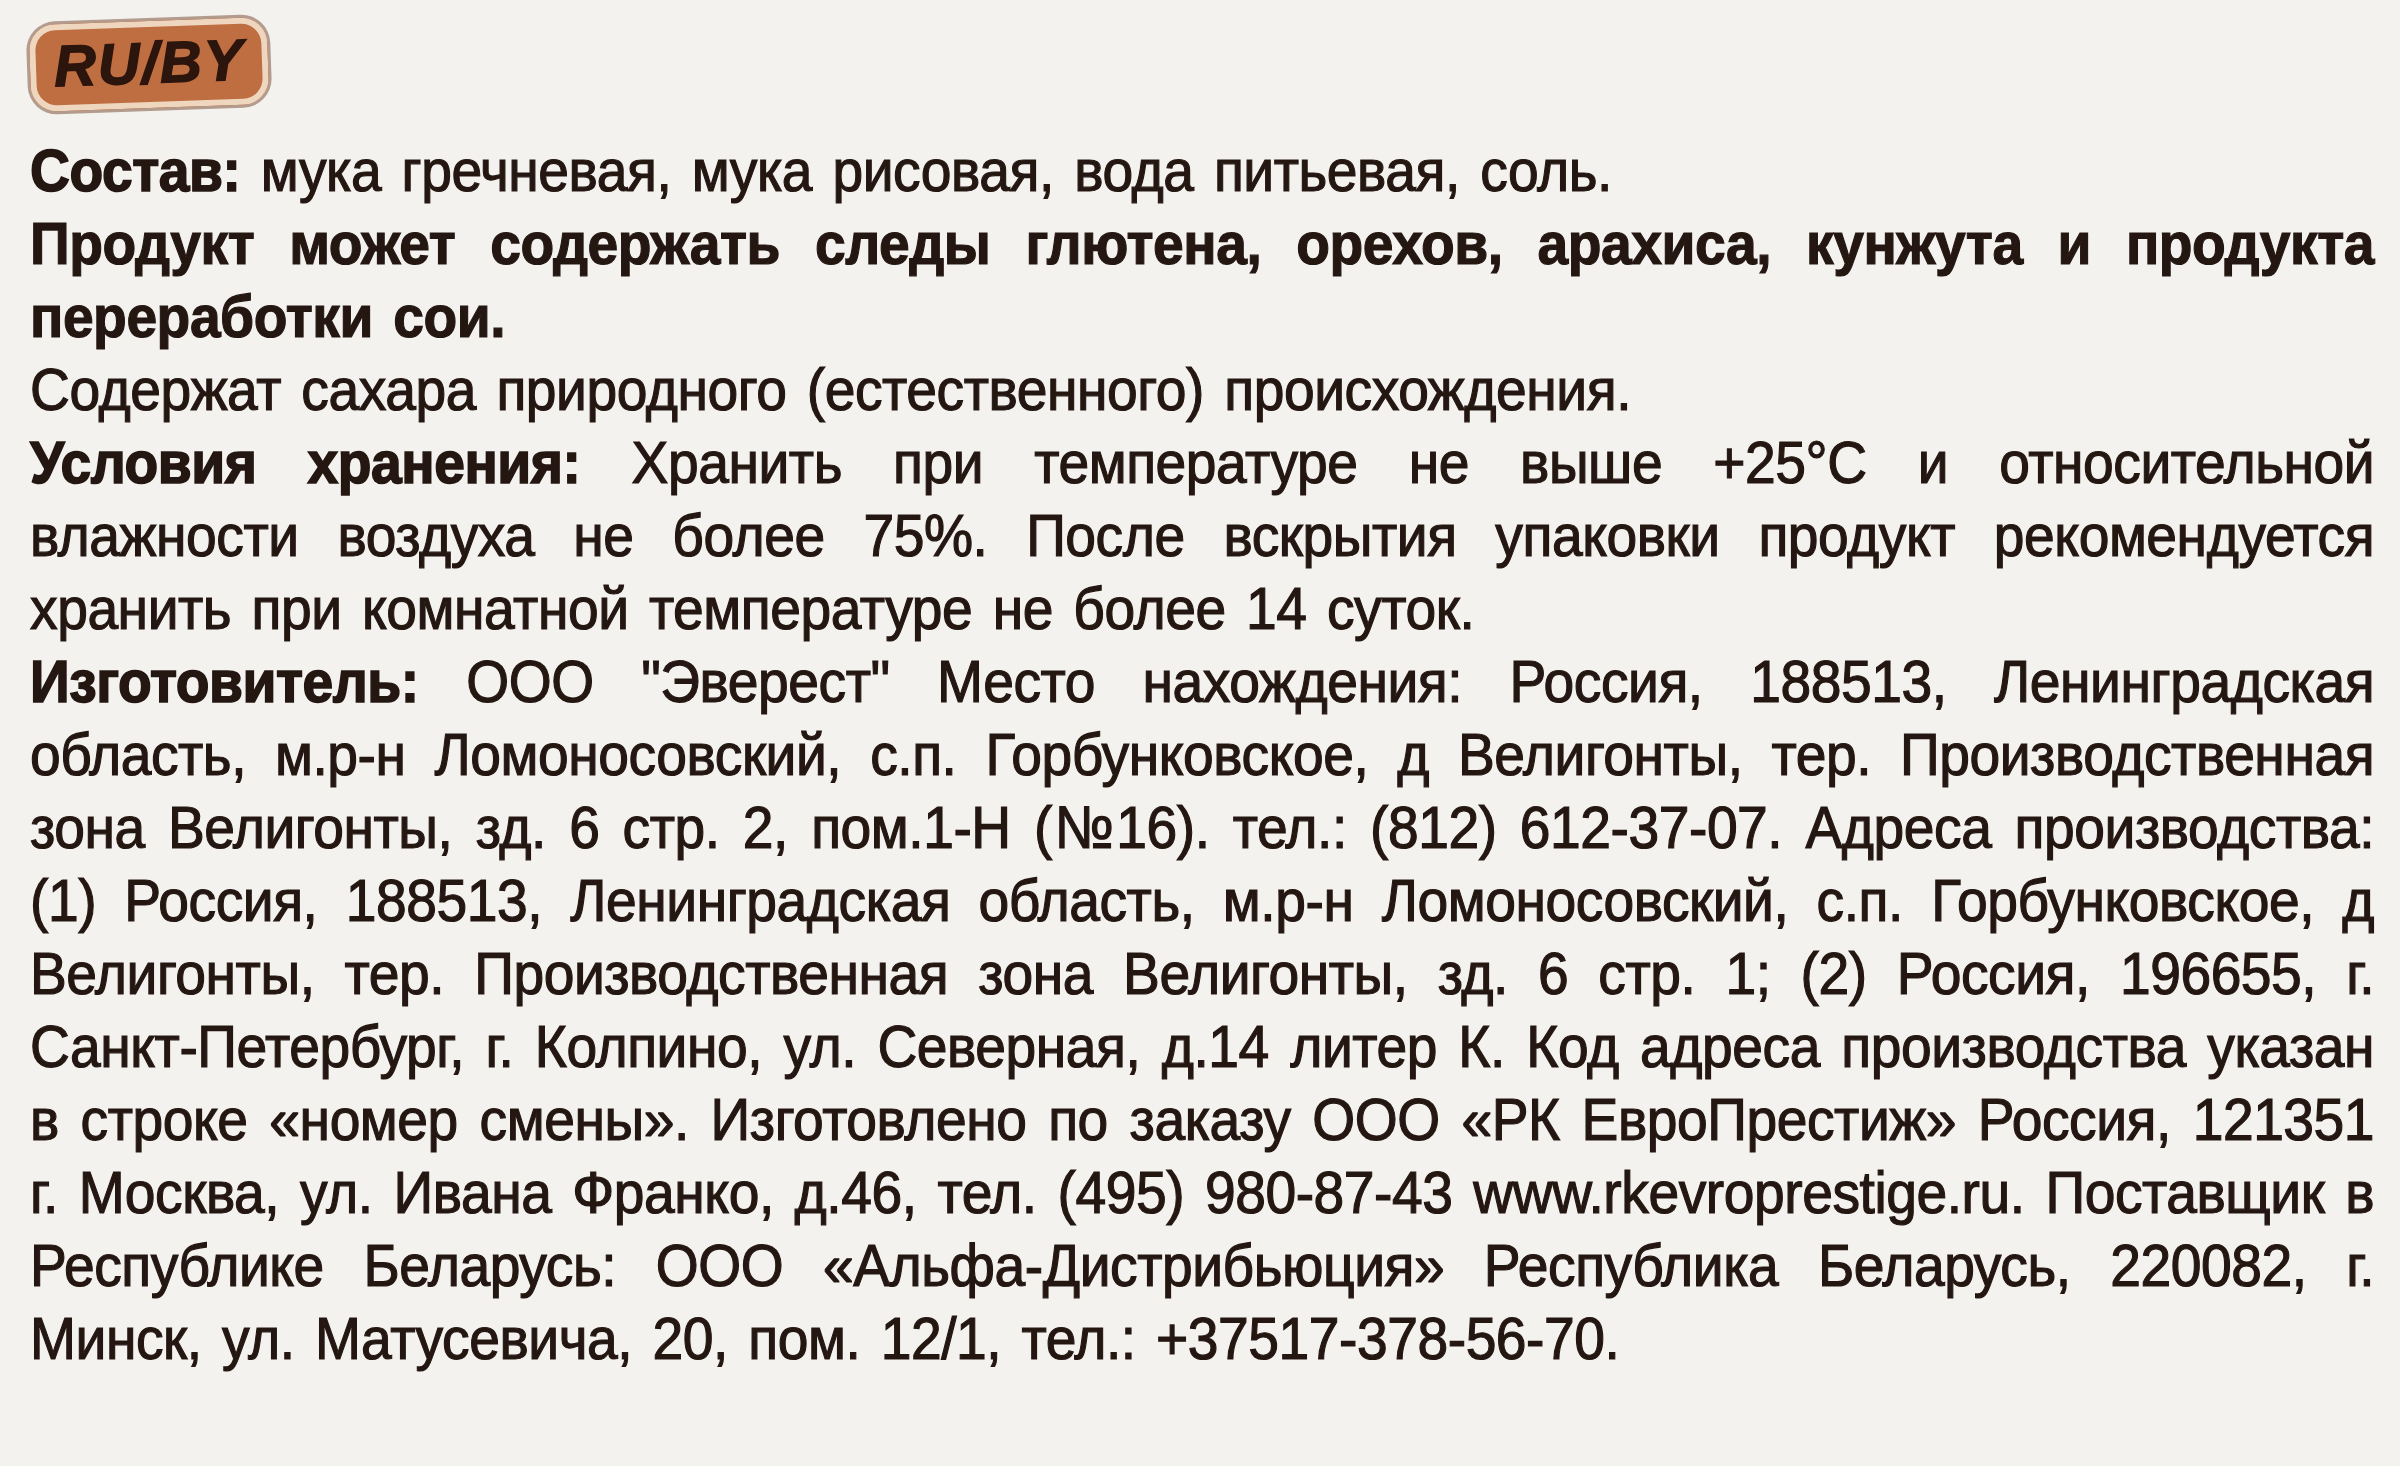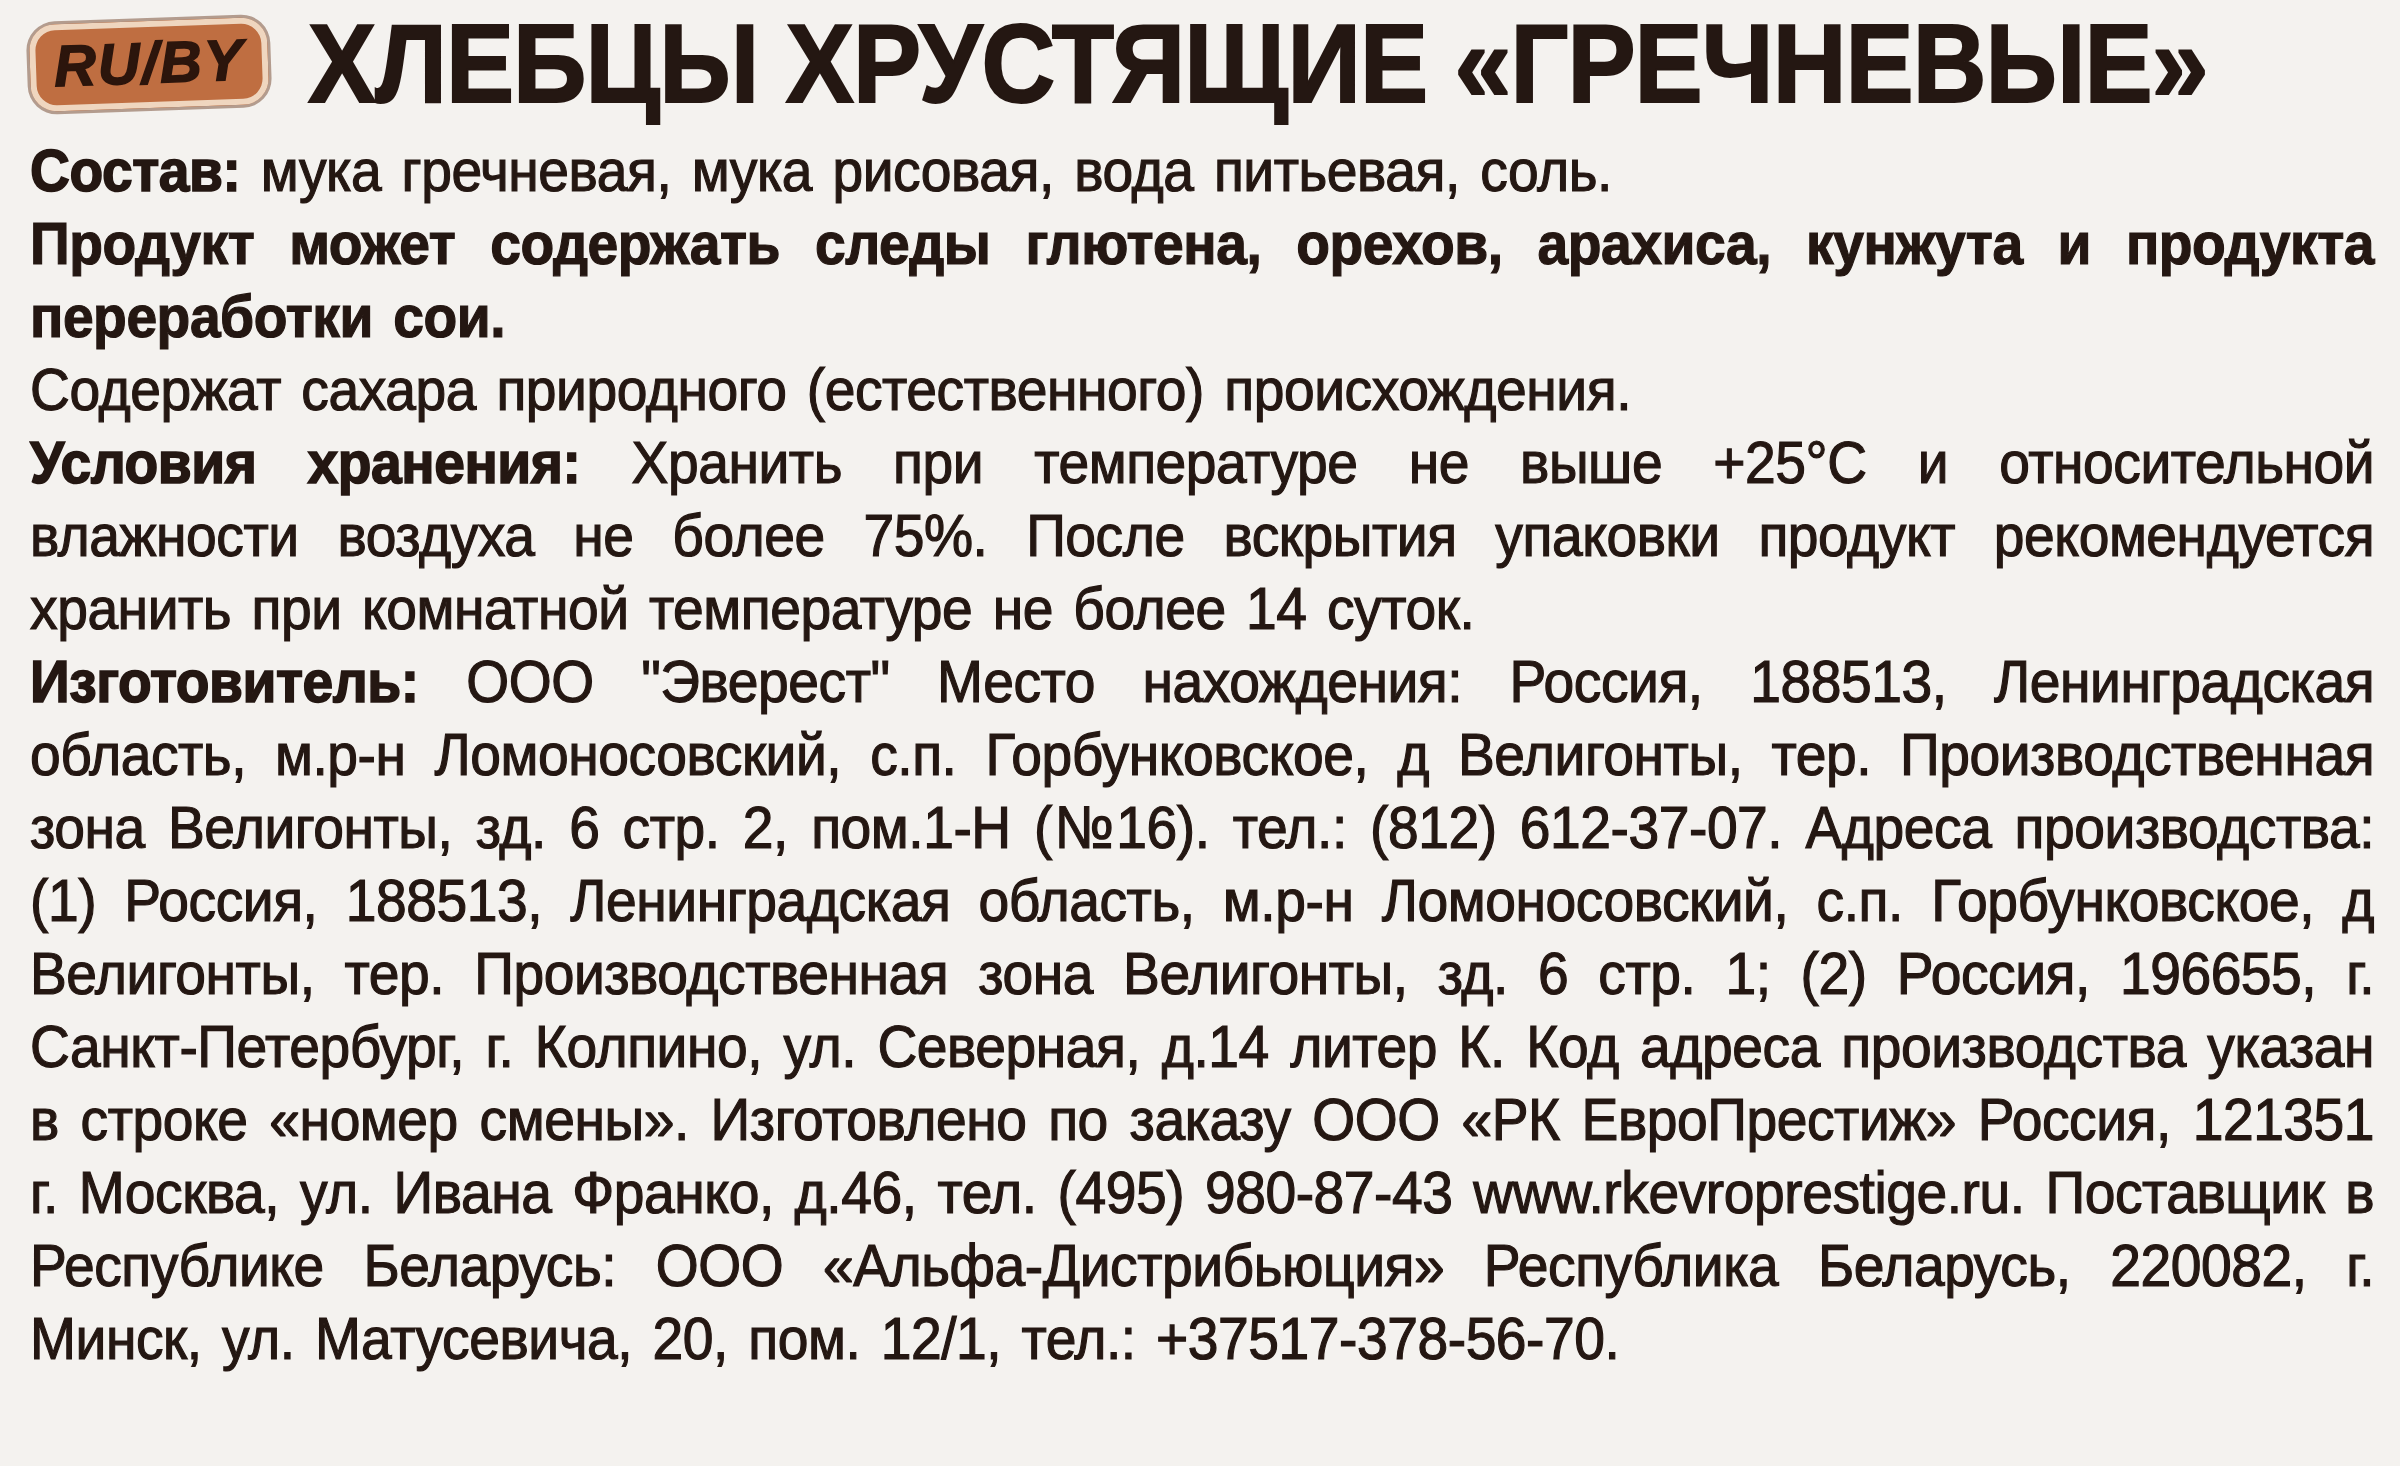--- a/index.html
+++ b/index.html
@@ -60,23 +60,20 @@
   }
   .b { font-weight: bold; -webkit-text-stroke: 1.6px #241712; }
 </style>
 </head>
 <body style="background: rgb(244, 242, 239); color: rgb(36, 23, 18);">
 
 <div class="header">
   <div class="badge" style="background: rgb(191, 110, 65); color: rgb(44, 21, 12);">
     <span>RU/BY</span>
   </div>
-  <div class="title-wrap">
-    <div class="title condense">ХЛЕБЦЫ ХРУСТЯЩИЕ «ГРЕЧНЕВЫЕ»</div>
-  </div>
 </div>
 
 <p class="text condense"><span class="b">Состав:</span> <span>мука гречневая, мука рисовая, вода питьевая, соль.</span></p>
 
 <p class="text condense b">Продукт может содержать следы глютена, орехов, арахиса, кунжута и продукта переработки сои.</p>
 
 <p class="text condense">Содержат сахара природного (естественного) происхождения.</p>
 
 <p class="text condense"><span class="b">Условия хранения:</span> <span>Хранить при температуре не выше +25°С и относительной влажности воздуха не более 75%. После вскрытия упаковки продукт рекомендуется хранить при комнатной температуре не более 14 суток.</span></p>
 

